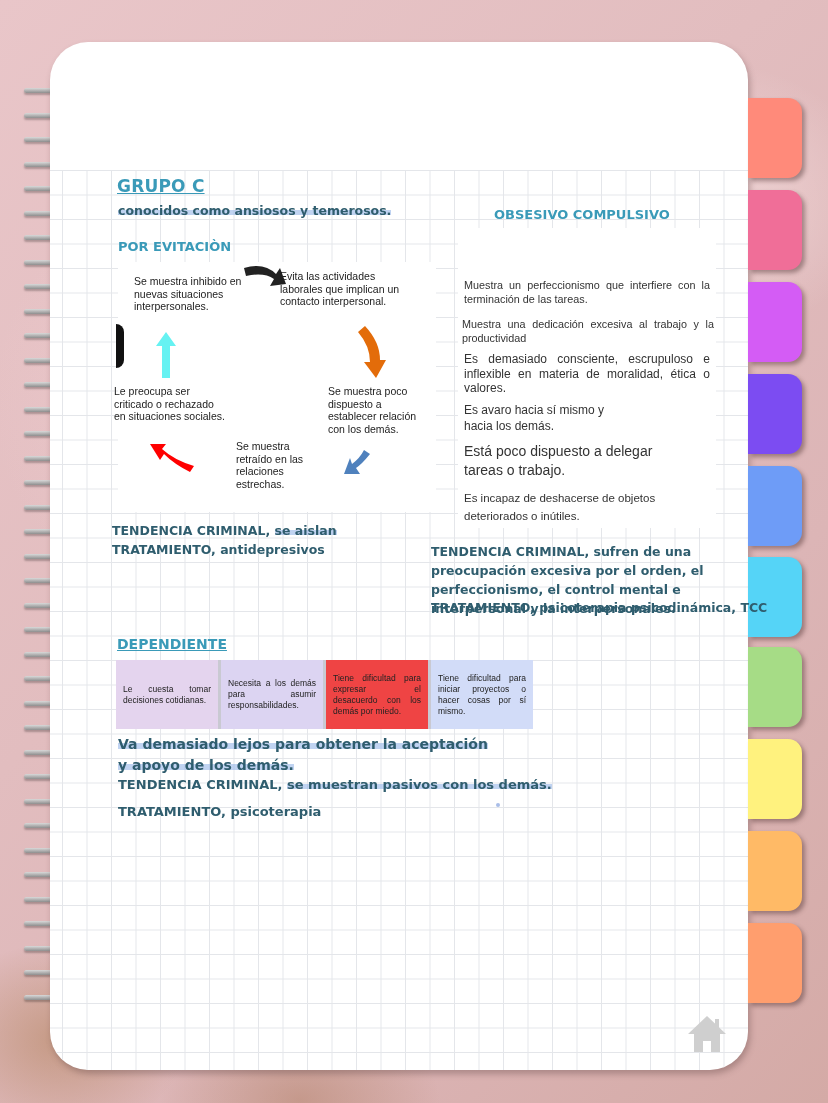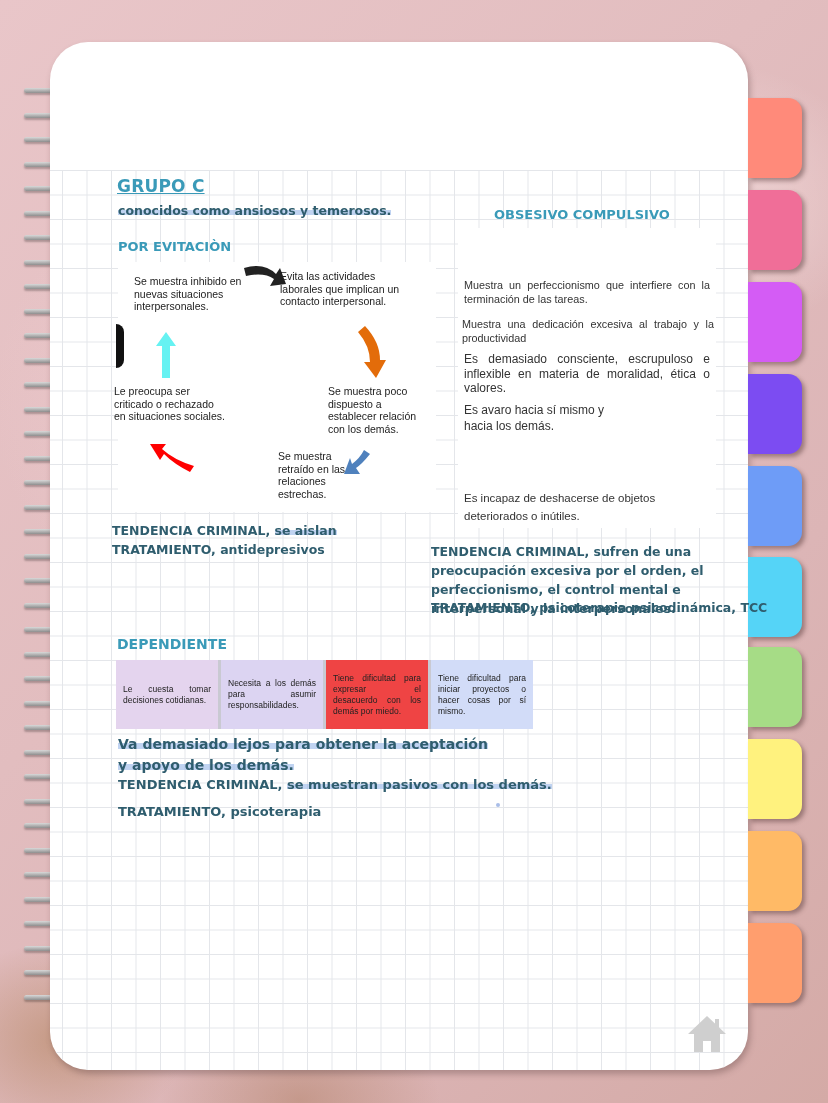--- a/index.html
+++ b/index.html
@@ -294,43 +294,44 @@
     </g>
 
     <g>
       <path d="M44 116 L44 84 L38 84 L48 70 L58 84 L52 84 L52 116 Z" fill="#66f2f2"></path>
     </g>
   </svg>
 
   <div class="dtext" style="left:16px; top:13px; width:110px;">Se muestra inhibido en nuevas situaciones interpersonales.</div>
   <div class="dtext" style="left:210px; top:123px; width:100px;">Se muestra poco dispuesto a establecer relación con los demás.</div>
   <div class="dtext" style="left:162px; top:8px; width:120px;">Evita las actividades laborales que implican un contacto interpersonal.</div>
-  <div class="dtext" style="left:118px; top:188px; width:80px;margin-left:42px;">Se muestra retraído en las relaciones estrechas.</div>
+  <div class="dtext" style="left:118px; top:178px; width:80px;">Se muestra retraído en las relaciones estrechas.</div>
   <div class="dtext" style="left:-4px; top:123px; width:112px;">Le preocupa ser criticado o rechazado en situaciones sociales.</div>
 </div>
 
 <div class="abs body-dark" style="left:112px; top:521px;">
   <span>TENDENCIA CRIMINAL, </span><span class="hl">se aislan</span>
 </div>
 <div class="abs body-dark" style="left:112px; top:540px;">TRATAMIENTO, antidepresivos</div>
 
 <div class="abs title-md" style="left:494px; top:207px;">OBSESIVO COMPULSIVO</div>
 
 <div class="ocd-box">
   <div class="ocd-item" style="top:50px; font-size:10.8px; line-height:14px;">Muestra un perfeccionismo que interfiere con la terminación de las tareas.</div>
   <div class="ocd-item" style="top:89px; left:4px; width:252px; font-size:10.8px; line-height:14px;">Muestra una dedicación excesiva al trabajo y la productividad</div>
   <div class="ocd-item" style="top:124px; font-size:12px; line-height:14.5px;">Es demasiado consciente, escrupuloso e inflexible en materia de moralidad, ética o valores.</div>
   <div class="ocd-item" style="top:174px; width:170px; font-size:12px; line-height:16px; text-align:left;">Es avaro hacia sí mismo y hacia los demás.</div>
+  <div class="ocd-item" style="top:214px; width:220px; font-size:14px; line-height:19px; text-align:left;">Está poco dispuesto a delegar tareas o trabajo.</div>
   <div class="ocd-item" style="top:261px; width:210px; font-size:11.5px; line-height:18px; text-align:left;">Es incapaz de deshacerse de objetos deteriorados o inútiles.</div>
 </div>
 
 <div class="abs body-dark" style="left:431px; top:542px; width:310px;">TENDENCIA CRIMINAL, sufren de una preocupación excesiva por el orden, el perfeccionismo, el control mental e interpersonal y la interpersonales.</div>
 <div class="abs body-dark" style="left:431px; top:598px;">TRATAMIENTO, psicoterapia psicodinámica, TCC</div>
 
-<div class="abs title-md" style="left:117px; top:636px; font-size:14px;">DEPENDIENTE</div>
+<div class="abs title-md" style="left:117px; top:636px; font-size:14px;text-decoration:underline;">DEPENDIENTE</div>
 
 <div class="dep-table">
   <div class="dep-cell" style="background:#e4d4ee;">Le cuesta tomar decisiones cotidianas.</div>
   <div class="dep-cell" style="background:#dcd4f2;">Necesita a los demás para asumir responsabilidades.</div>
   <div class="dep-cell" style="background:#ef4444;">Tiene dificultad para expresar el desacuerdo con los demás por miedo.</div>
   <div class="dep-cell" style="background:#d2dcf8;">Tiene dificultad para iniciar proyectos o hacer cosas por sí mismo.</div>
 </div>
 
 <div class="abs" style="left:118px; top:734px; width:380px; font-weight:bold; color:#2f5d6e; font-size:14px; line-height:21px;">
   <span class="hl">Va demasiado lejos para obtener la aceptación y apoyo de los demás.</span>

